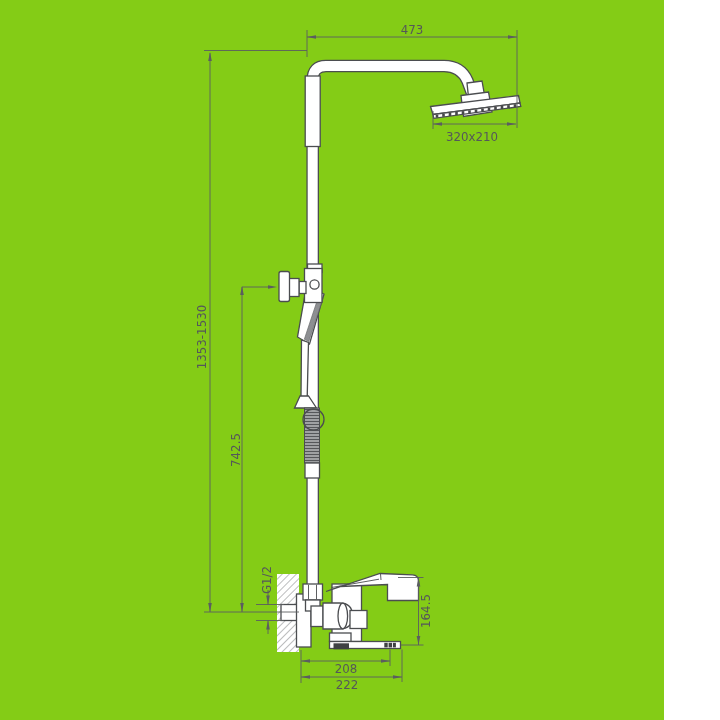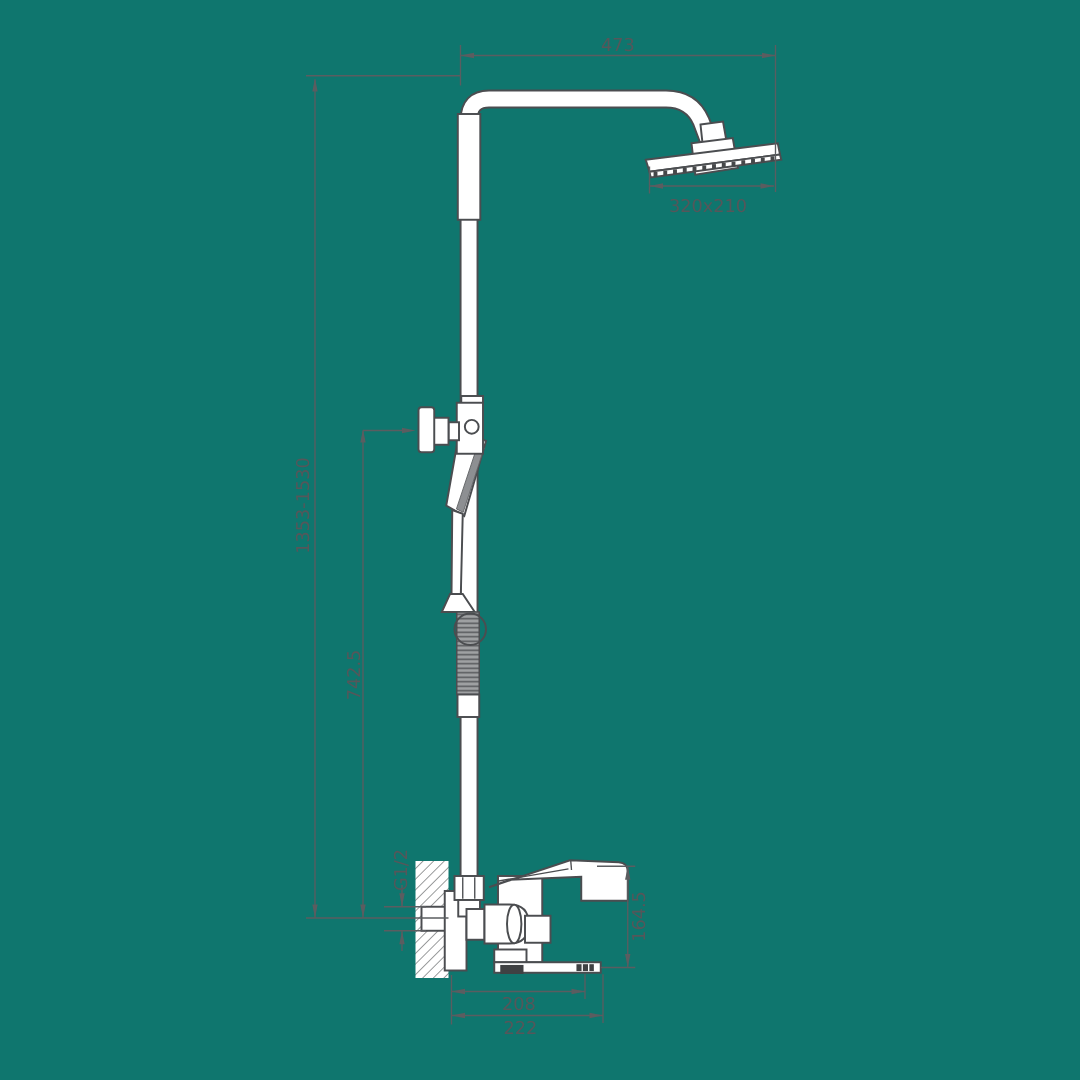--- a/index.html
+++ b/index.html
@@ -1,16 +1,16 @@
 <!DOCTYPE html>
 <html><head>
 <meta charset="utf-8">
 <style>
   html,body{margin:0;padding:0;background:#ffffff;}
-  .stage{width:720px;height:720px;background:#0f766e;position:relative;overflow:hidden;
+  .stage{width:664px;height:720px;background:#84cc16;position:relative;overflow:hidden;
          font-family:"DejaVu Sans", sans-serif;}
   svg{display:block;}
   .ln   {stroke:#4b4d50;stroke-width:1.3;fill:none;}
   .lnf  {stroke:#4b4d50;stroke-width:1.3;fill:#ffffff;}
   .thin {stroke:#4b4d50;stroke-width:0.9;fill:none;}
   .dim  {stroke:#5b5d60;stroke-width:0.9;fill:none;}
   .arr  {fill:#5b5d60;stroke:none;}
   .txt  {font-family:"DejaVu Sans",sans-serif;font-size:11.8px;fill:#55575a;}
   .dark {fill:#3f4143;stroke:none;}
   .strip{fill:#8d8f92;stroke:#5f6163;stroke-width:0.6;}

